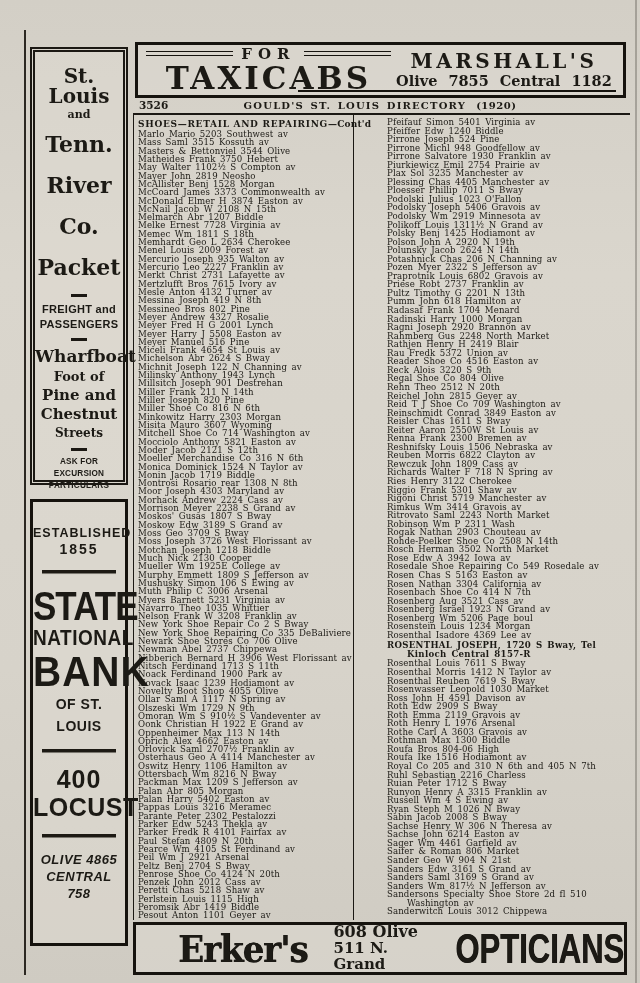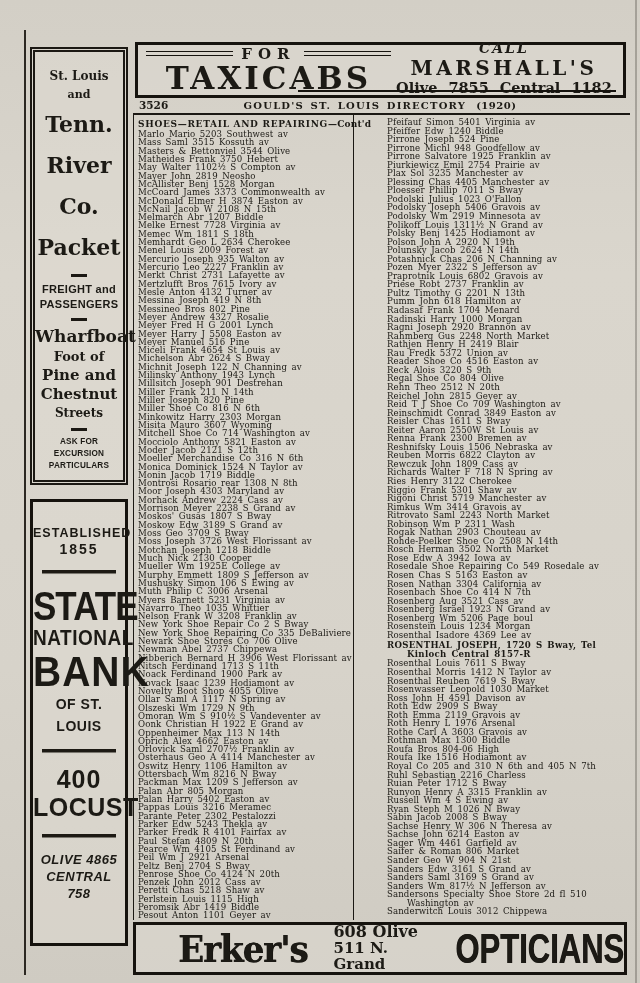--- a/index.html
+++ b/index.html
@@ -52,21 +52,21 @@
   .entries-right .entry { line-height:8.55px; }
   .entry-bold { font-weight:bold; letter-spacing:0.3px; margin:2px 0 1px; }
   .entry-cont { padding-left:20px; font-weight:inherit; }
 
   
   .packet-ad {
     position:absolute; left:30px; top:47px; width:98px; height:438px;
     border:5px double #1b1813; background:rgba(224,220,211,.45);
     text-align:center; padding-top:14px;
   }
-  .pt0 { font-weight:bold; font-size:12px; line-height:20px; }
+  .pt0 { font-weight:bold; font-size:20px; line-height:20px; }
   .pt1 { font-weight:bold; font-size:11px; line-height:18px; }
   .pt2 { font-weight:bold; font-size:22px; line-height:41px; }
   .dash { width:16px; height:3px; background:#1b1813; margin:6px auto 5px; }
   .svc { font-family:"Liberation Sans", sans-serif; font-weight:bold; font-size:11px; line-height:15px; letter-spacing:0.3px; }
   .wh0 { font-weight:bold; font-size:17px; line-height:21px; margin-top:4px; }
   .wh1 { font-weight:bold; font-size:13px; line-height:19px; }
   .wh2 { font-weight:bold; font-size:15px; line-height:19px; }
   .wh4 { font-weight:bold; font-size:12px; line-height:18px; }
   .ask { font-family:"Liberation Sans", sans-serif; font-weight:bold; font-size:8.2px; line-height:12px; letter-spacing:0.2px; }
 
@@ -109,21 +109,20 @@
   <div class="banner">
     <div class="banner-left">
       <div class="for-row">
         <div class="dbl-rule"></div>
         <span class="for-label">FOR</span>
         <div class="dbl-rule"></div>
       </div>
       <div class="taxi-title">TAXICABS</div>
     </div>
     <div class="banner-right">
-      <div class="call-label">CALL</div>
       <div class="marshalls">MARSHALL'S</div>
       <div class="banner-phones">Olive 7855  Central 1182</div>
     </div>
     <div class="banner-rule"></div>
   </div>
 
   <div class="masthead">
     <span class="pageno">3526</span>
     <div class="mast-title"><span>GOULD'S ST. LOUIS DIRECTORY</span><span class="mast-year">(1920)</span></div>
   </div>
@@ -229,21 +228,21 @@
           <div class="entry"><span>Peromsik Abr 1419 Biddle</span></div>
           <div class="entry"><span>Pesout Anton 1101 Geyer av</span></div>
         </div>
     </div>
     <div class="col col-right">
       <div class="entries entries-right">
           <div class="entry"><span>Pfeifauf Simon 5401 Virginia av</span></div>
           <div class="entry"><span>Pfeiffer Edw 1240 Biddle</span></div>
           <div class="entry"><span>Pirrone Joseph 524 Pine</span></div>
           <div class="entry"><span>Pirrone Michl 948 Goodfellow av</span></div>
-          <div class="entry"><span>Pirrone Salvatore 1925 Franklin av</span></div>
+          <div class="entry"><span>Pirrone Salvatore 1930 Franklin av</span></div>
           <div class="entry"><span>Piurkiewicz Emil 2754 Prairie av</span></div>
           <div class="entry"><span>Plax Sol 3235 Manchester av</span></div>
           <div class="entry"><span>Plessing Chas 4405 Manchester av</span></div>
           <div class="entry"><span>Ploesser Phillip 7011 S Bway</span></div>
           <div class="entry"><span>Podolski Julius 1023 O'Fallon</span></div>
           <div class="entry"><span>Podolsky Joseph 5406 Gravois av</span></div>
           <div class="entry"><span>Podolsky Wm 2919 Minnesota av</span></div>
           <div class="entry"><span>Polikoff Louis 1311½ N Grand av</span></div>
           <div class="entry"><span>Polsky Benj 1425 Hodiamont av</span></div>
           <div class="entry"><span>Polson John A 2920 N 19th</span></div>

